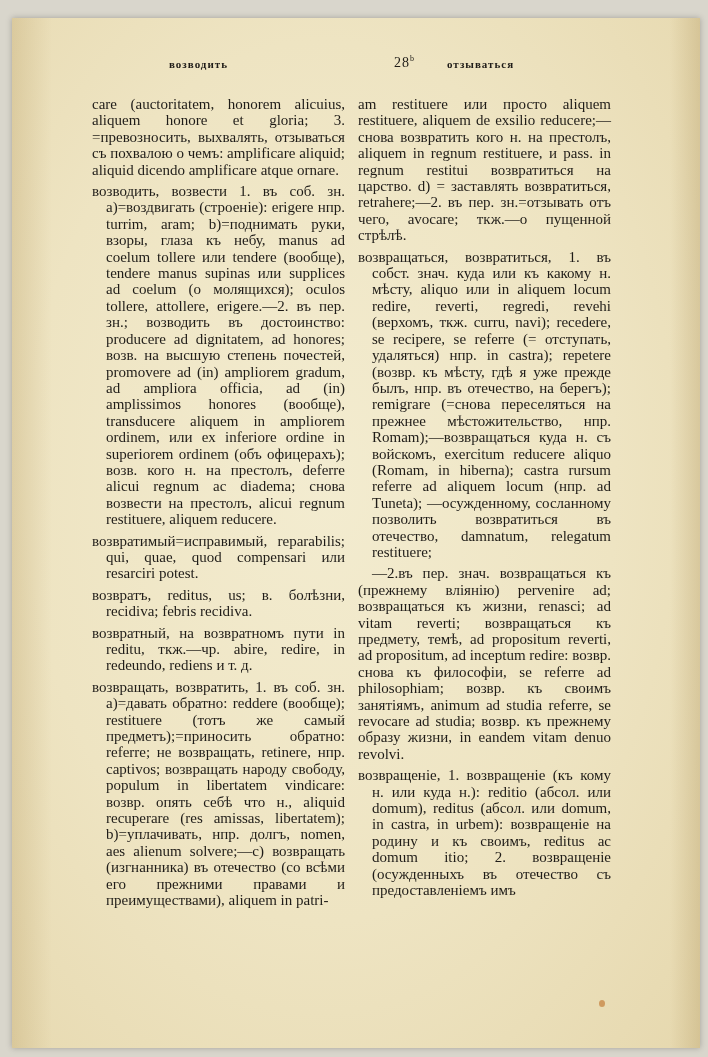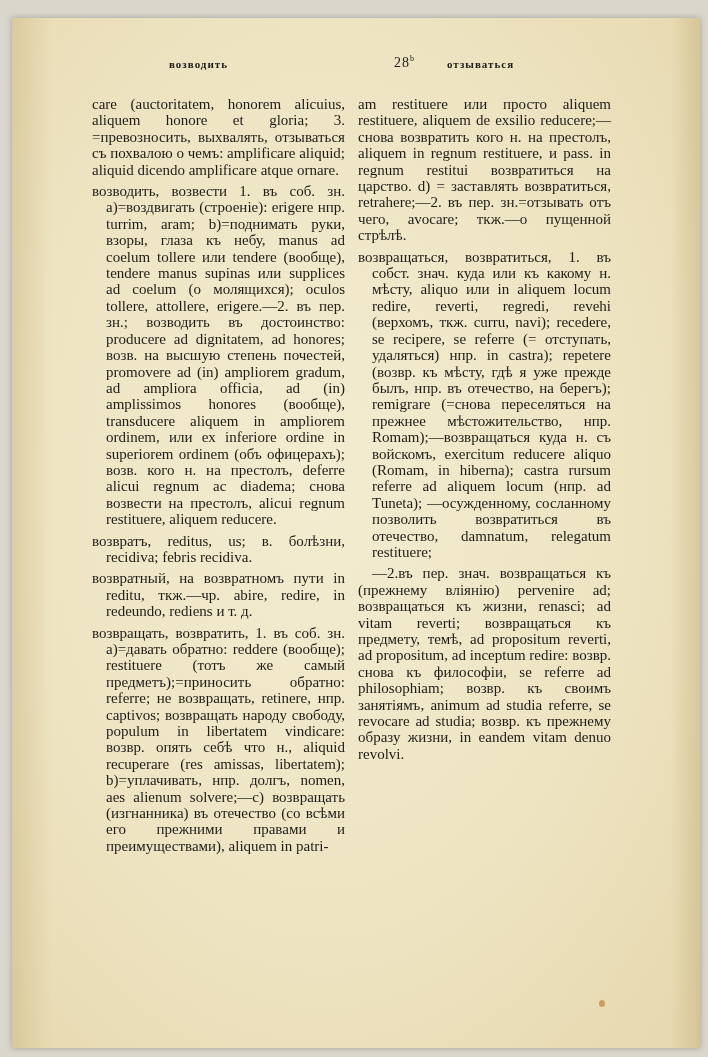--- a/index.html
+++ b/index.html
@@ -47,25 +47,27 @@
 <div class="page">
   <div class="header">
     <span class="hdr-left">возводить</span>
     <span class="hdr-num"><span>28</span><sup>b</sup></span>
     <span class="hdr-right">отзываться</span>
   </div>
 
   <div class="col left">
     <p class="entry cont">care (auctoritatem, honorem alicuius, aliquem honore et gloria; 3. =превозносить, выхвалять, отзываться съ похвалою о чемъ: amplificare aliquid; aliquid dicendo amplificare atque ornare.</p>
     <p class="entry">возводить, возвести 1. въ соб. зн. a)=воздвигать (строеніе): erigere нпр. turrim, aram; b)=поднимать руки, взоры, глаза къ небу, manus ad coelum tollere или tendere (вообще), tendere manus supinas или supplices ad coelum (о молящихся); oculos tollere, attollere, erigere.—2. въ пер. зн.; возводить въ достоинство: producere ad dignitatem, ad honores; возв. на высшую степень почестей, promovere ad (in) ampliorem gradum, ad ampliora officia, ad (in) amplissimos honores (вообще), transducere aliquem in ampliorem ordinem, или ex inferiore ordine in superiorem ordinem (объ офицерахъ); возв. кого н. на престолъ, deferre alicui regnum ac diadema; снова возвести на престолъ, alicui regnum restituere, aliquem reducere.</p>
+    <p class="entry">возвратимый=исправимый, reparabilis; qui, quae, quod compensari или resarciri potest.</p>
     <p class="entry">возвратъ, reditus, us; в. болѣзни, recidiva; febris recidiva.</p>
     <p class="entry">возвратный, на возвратномъ пути in reditu, ткж.—чр. abire, redire, in redeundo, rediens и т. д.</p>
     <p class="entry">возвращать, возвратить, 1. въ соб. зн. a)=давать обратно: reddere (вообще); restituere (тотъ же самый предметъ);=приносить обратно: referre; не возвращать, retinere, нпр. captivos; возвращать народу свободу, populum in libertatem vindicare: возвр. опять себѣ что н., aliquid recuperare (res amissas, libertatem); b)=уплачивать, нпр. долгъ, nomen, aes alienum solvere;—c) возвращать (изгнанника) въ отечество (со всѣми его прежними правами и преимуществами), aliquem in patri-</p>
   </div>
 
   <div class="col right">
     <p class="entry cont">am restituere или просто aliquem restituere, aliquem de exsilio reducere;—снова возвратить кого н. на престолъ, aliquem in regnum restituere, и pass. in regnum restitui возвратиться на царство. d) = заставлять возвратиться, retrahere;—2. въ пер. зн.=отзывать отъ чего, avocare; ткж.—о пущенной стрѣлѣ.</p>
     <p class="entry">возвращаться, возвратиться, 1. въ собст. знач. куда или къ какому н. мѣсту, aliquo или in aliquem locum redire, reverti, regredi, revehi (верхомъ, ткж. curru, navi); recedere, se recipere, se referre (= отступать, удаляться) нпр. in castra); repetere (возвр. къ мѣсту, гдѣ я уже прежде былъ, нпр. въ отечество, на берегъ); remigrare (=снова переселяться на прежнее мѣстожительство, нпр. Romam);—возвращаться куда н. съ войскомъ, exercitum reducere aliquo (Romam, in hiberna); castra rursum referre ad aliquem locum (нпр. ad Tuneta); —осужденному, сосланному позволить возвратиться въ отечество, damnatum, relegatum restituere;</p>
     <p class="entry para">—2.въ пер. знач. возвращаться къ (прежнему вліянію) pervenire ad; возвращаться къ жизни, renasci; ad vitam reverti; возвращаться къ предмету, темѣ, ad propositum reverti, ad propositum, ad inceptum redire: возвр. снова къ философіи, se referre ad philosophiam; возвр. къ своимъ занятіямъ, animum ad studia referre, se revocare ad studia; возвр. къ прежнему образу жизни, in eandem vitam denuo revolvi.</p>
+    <p class="entry">возвращеніе, 1. возвращеніе (къ кому н. или куда н.): reditio (абсол. или domum), reditus (абсол. или domum, in castra, in urbem): возвращеніе на родину и къ своимъ, reditus ac domum itio; 2. возвращеніе (осужденныхъ въ отечество съ предоставленіемъ имъ</p>
   </div>
 
   <div class="stain"></div>
 </div>
 
 </body></html>

